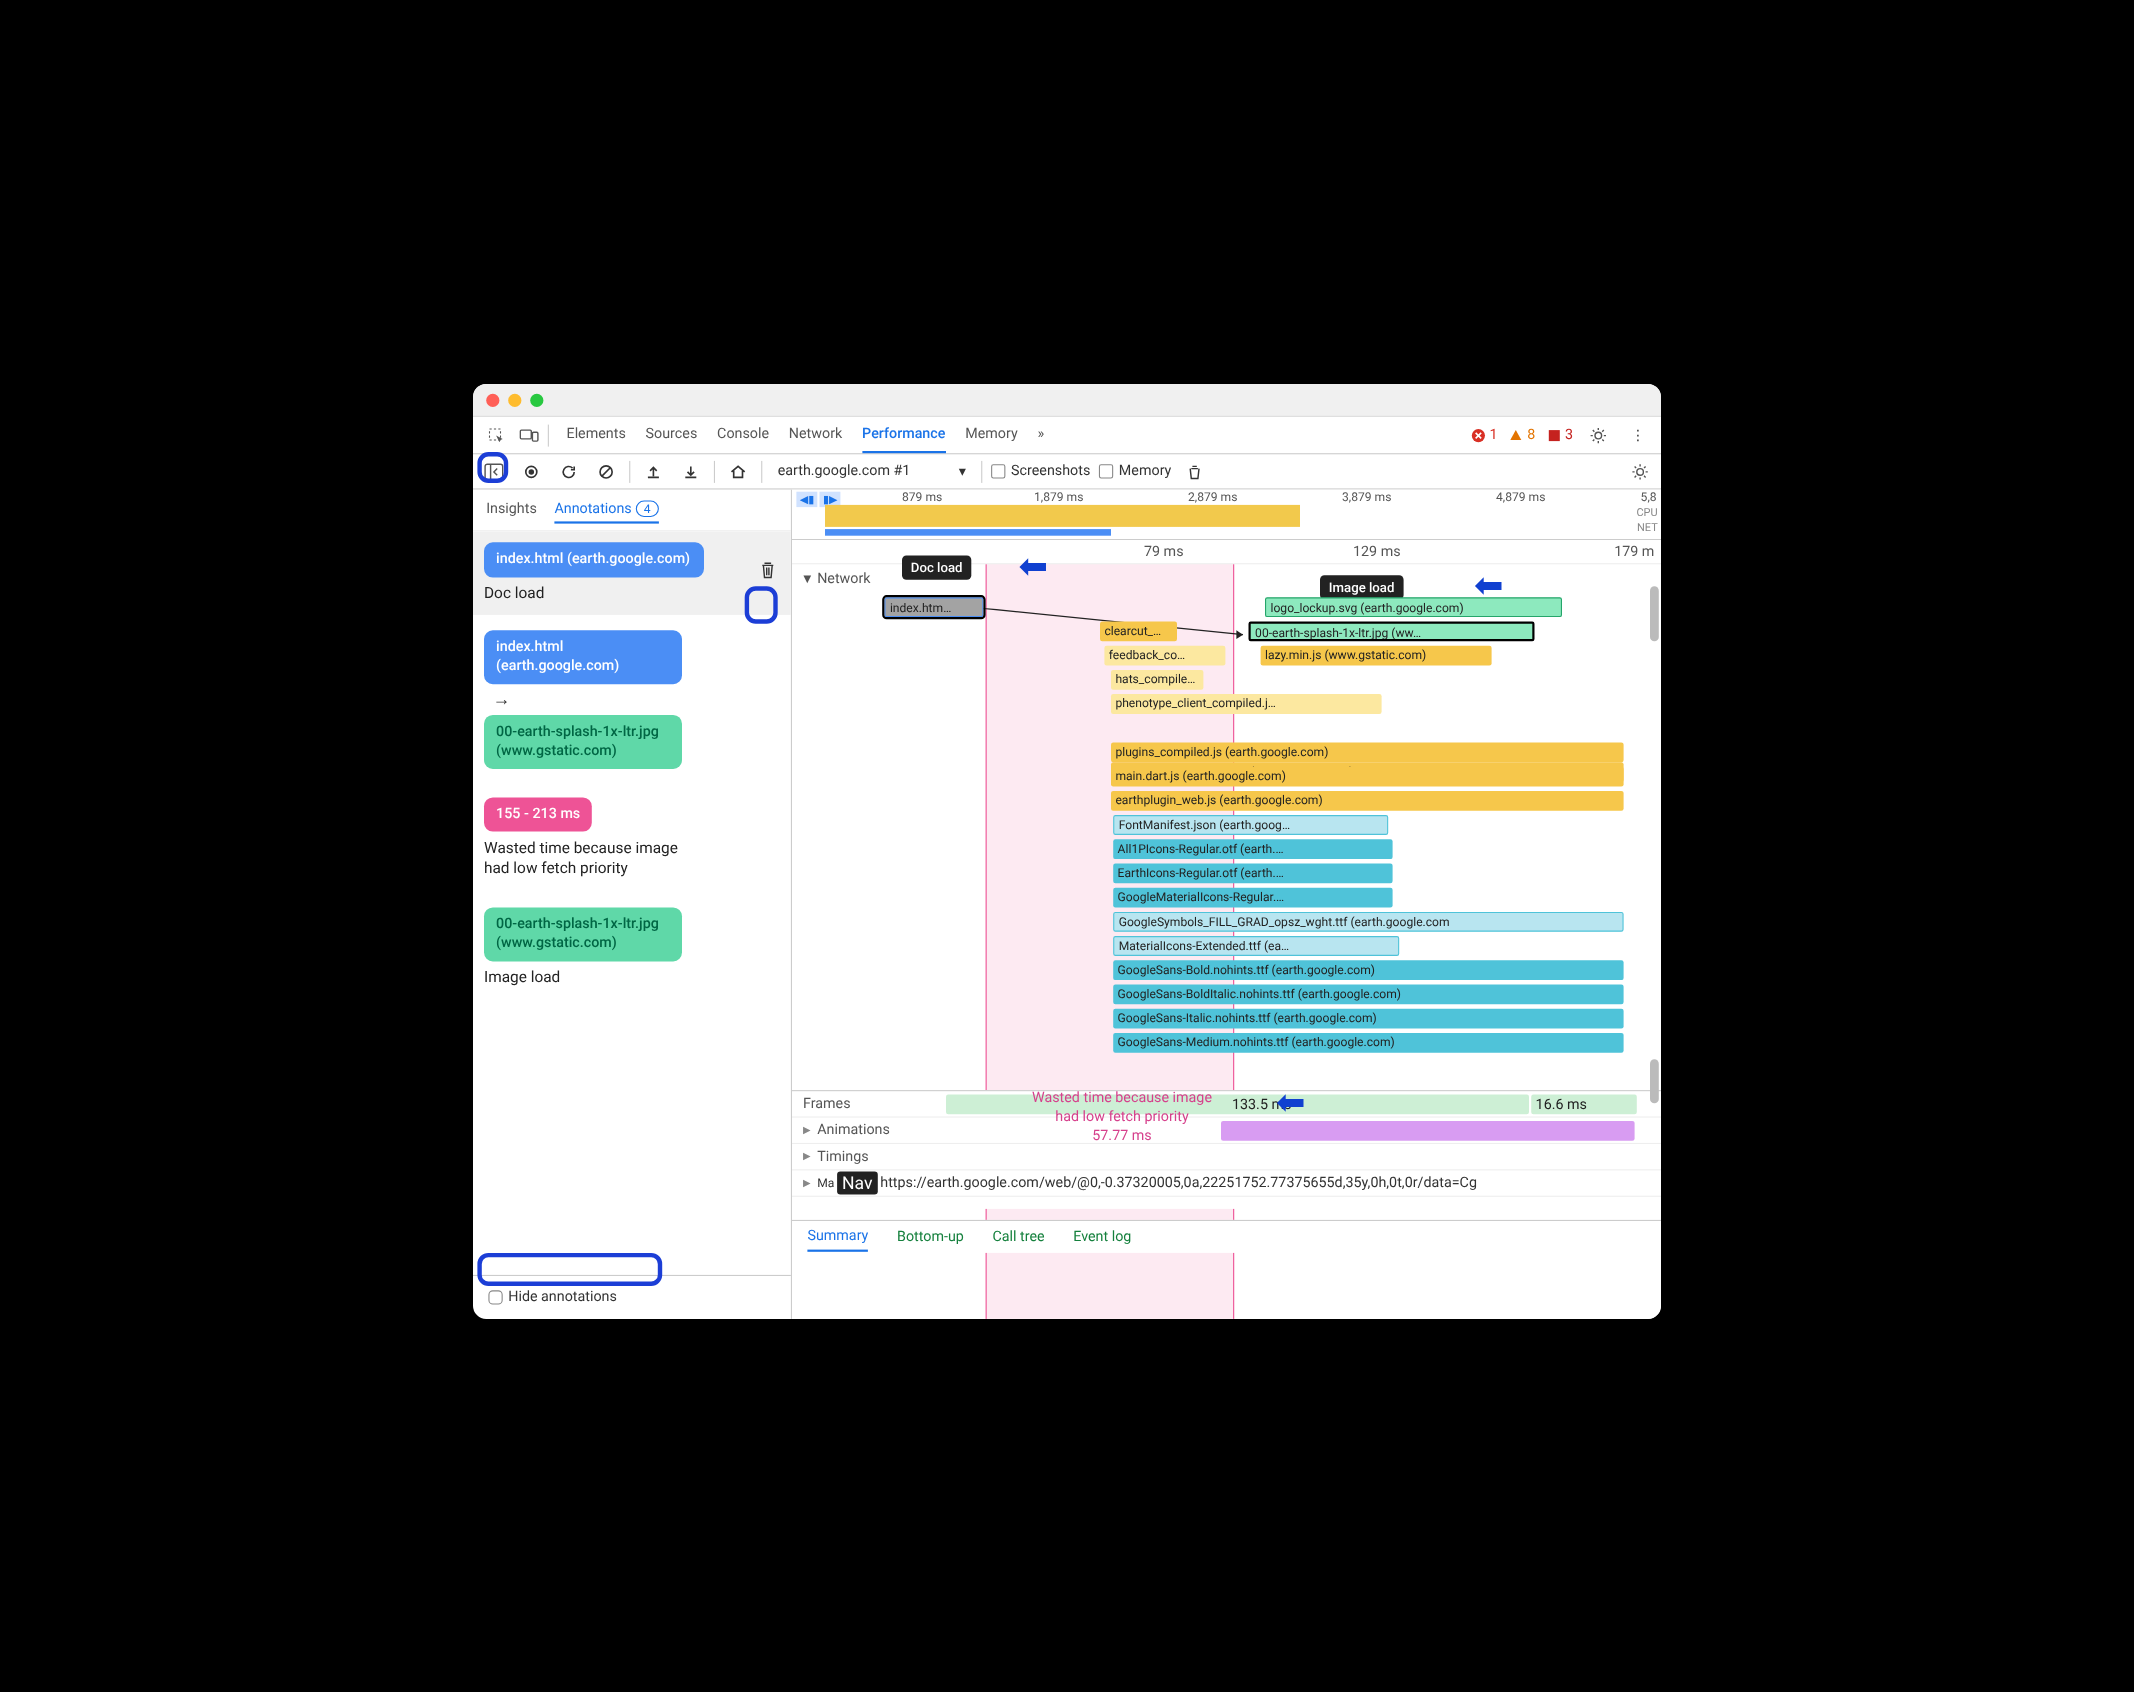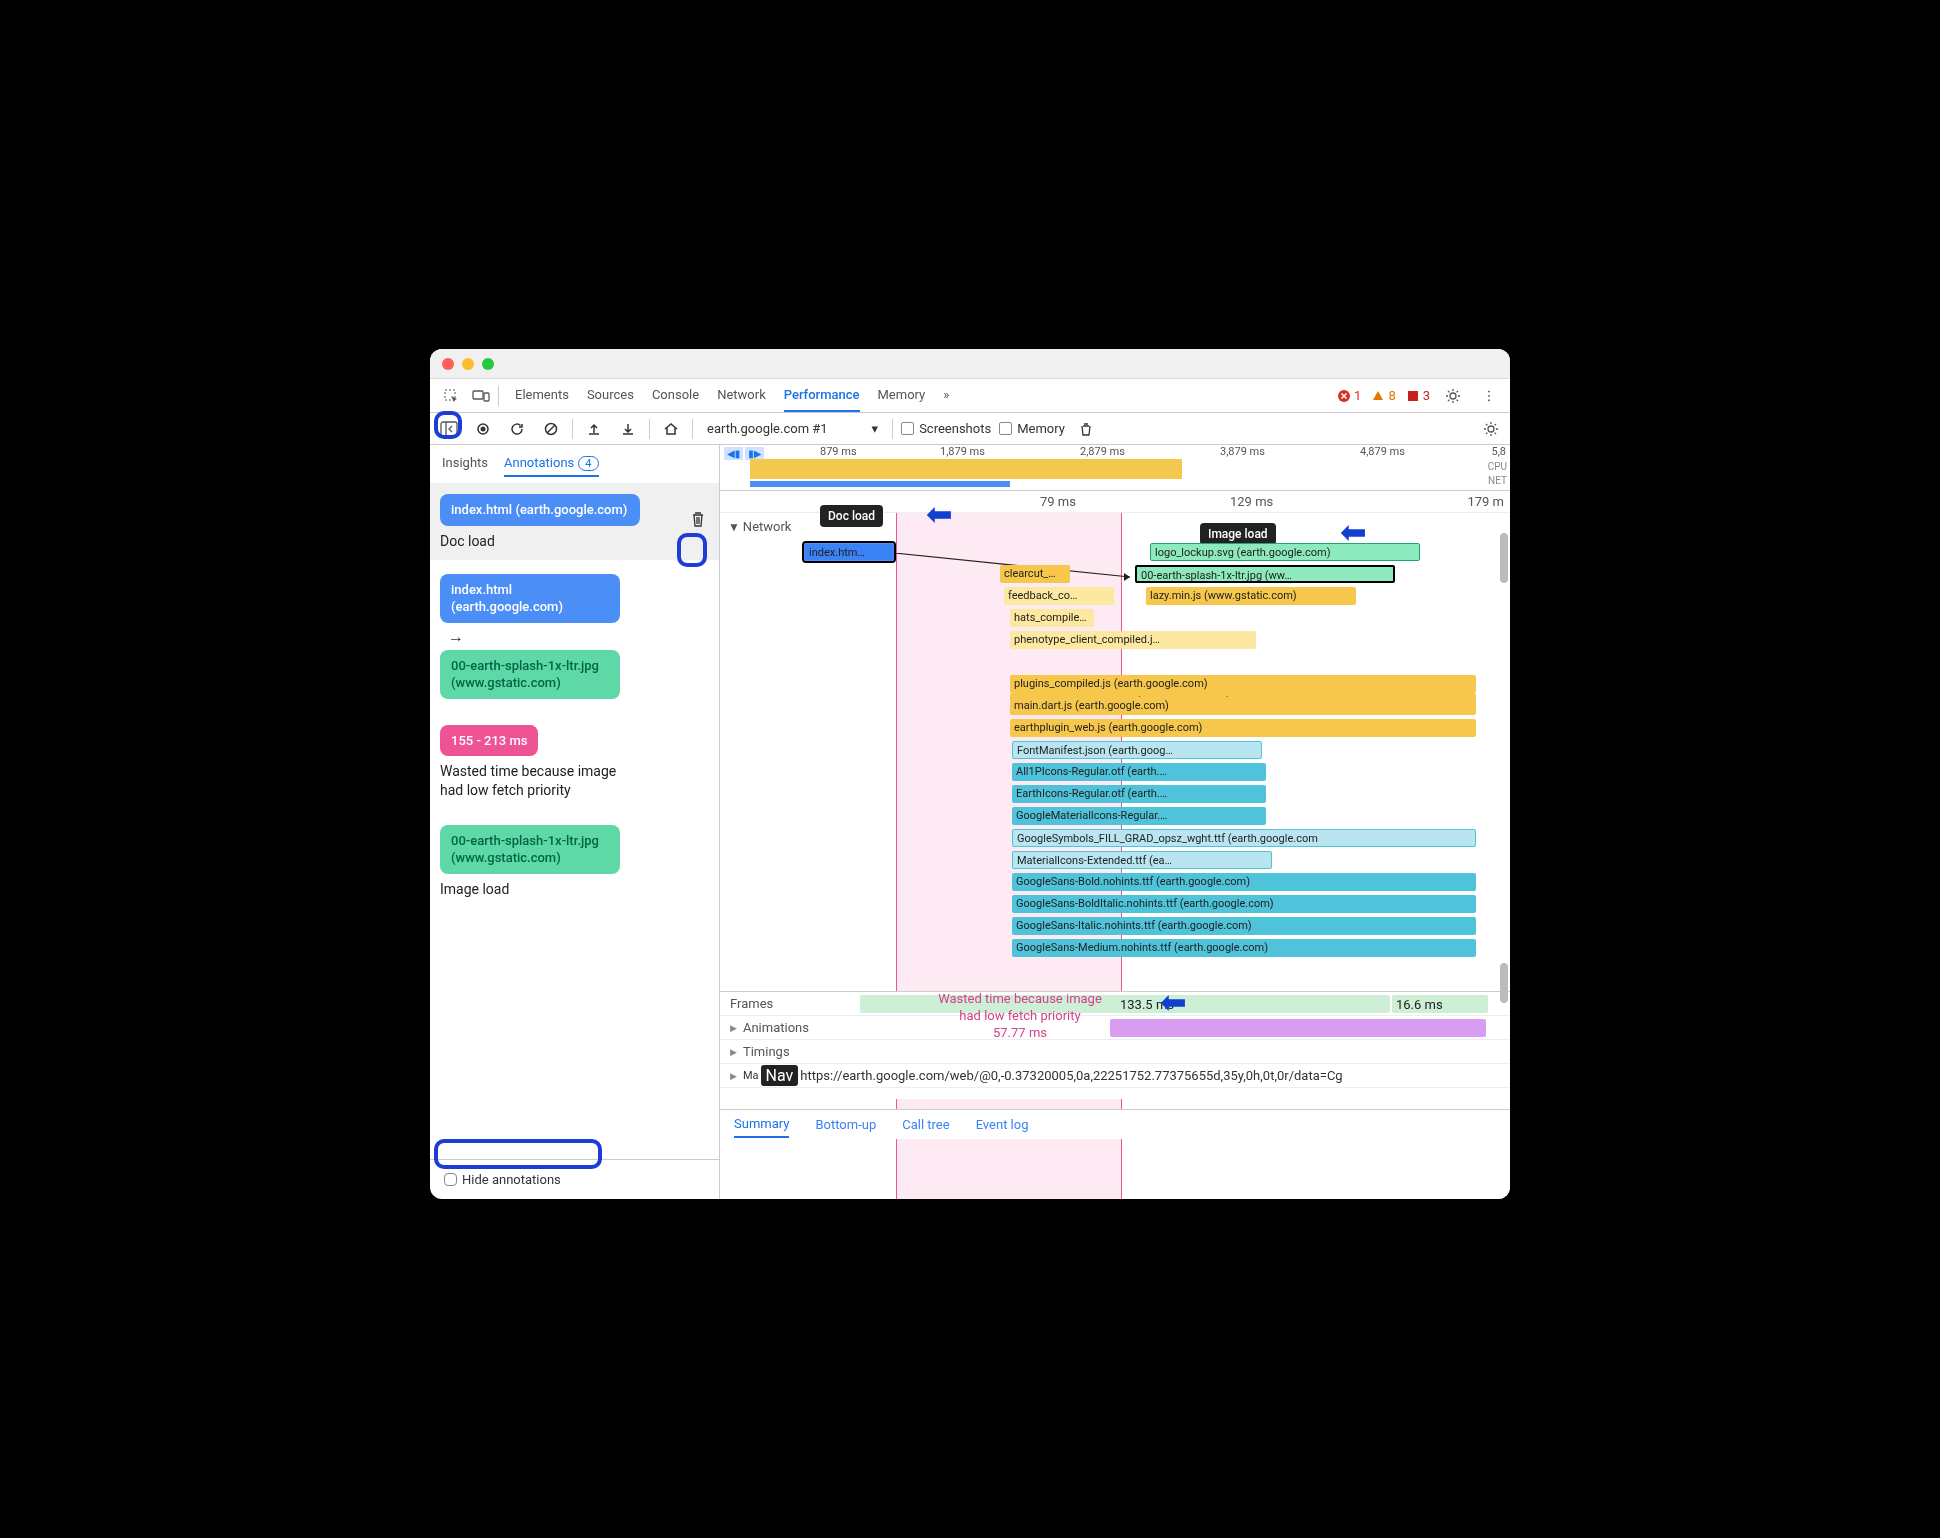--- a/index.html
+++ b/index.html
@@ -43,38 +43,38 @@
 .ov-cpu { position: absolute; right: 3px; top: 16px; font-size: 10px; color: #888; }
 .ov-net { position: absolute; right: 3px; top: 30px; font-size: 10px; color: #888; }
 .ov-graph { position: absolute; left: 30px; top: 14px; right: 40px; height: 20px; background: linear-gradient(to right, #f2c94c 0%, #f2c94c 60%, #fff 60%); }
 .ov-netbar { position: absolute; left: 30px; top: 36px; width: 260px; height: 6px; background: #4b8ef5; }
 .flame-wrap { flex: 1; position: relative; overflow: hidden; background: #fff; }
 .ruler { height: 22px; border-bottom: 1px solid #eee; position: relative; font-size: 11px; color: #555; }
 .ruler span { position: absolute; top: 3px; }
 .flame { position: absolute; left: 0; right: 0; top: 22px; bottom: 0; }
 .track-label { position: absolute; left: 8px; color: #555; font-size: 12px; }
 .bar { position: absolute; height: 18px; font-size: 11px; padding: 2px 4px; overflow: hidden; white-space: nowrap; border-radius: 2px; color: #222; }
-.bar.b-blue { background: #3b82f6; border: 1px solid #4b8ef5; }
+.bar.b-blue { background: #a3a3a3; border: 1px solid #4b8ef5; }
 .bar.b-yellow { background: #f6c74b; }
 .bar.b-lyellow { background: #fce8a0; }
 .bar.b-green { background: #8de9be; border: 1px solid #25a56a; }
 .bar.b-teal { background: #4fc3d9; }
 .bar.b-lblue { background: #b8e5f0; border: 1px solid #4fc3d9; }
 .bar.b-purp { background: #d89cf2; }
 .bar.b-lgreen { background: #cdefd5; }
 .pink-region { position: absolute; background: rgba(238,83,150,.12); border-left: 1px solid #ee5396; border-right: 1px solid #ee5396; }
 .tooltip { position: absolute; background: #222; color: #fff; padding: 4px 8px; border-radius: 4px; font-size: 12px; font-weight: 500; }
 .blue-arrow { position: absolute; color: #1040d0; font-size: 32px; }
 .bottom-tracks { position: absolute; left: 0; right: 0; bottom: 90px; border-top: 1px solid #ccc; background: #fff; margin-top: 28px; }
 .btrack { height: 24px; display: flex; align-items: center; border-bottom: 1px solid #eee; padding-left: 10px; font-size: 12px; color: #555; position: relative; }
 .btrack .expand { margin-right: 6px; font-size: 9px; color: #888; }
 .pink-center-label { position: absolute; color: #d6408c; font-size: 12px; text-align: center; line-height: 1.3; }
 .nav-chip { position: absolute; background: #222; color: #fff; padding: 1px 5px; border-radius: 3px; font-size: 16px; }
 .bottom-tabs { position: absolute; left: 0; right: 0; bottom: 60px; height: 30px; border-top: 1px solid #ccc; display: flex; align-items: center; gap: 26px; padding-left: 14px; background: #fff; }
-.btab { color: #3b82f6; font-size: 13px; padding: 5px 0; }
+.btab { color: #15803d; font-size: 13px; padding: 5px 0; }
 .btab.active { color: #1a73e8; border-bottom: 2px solid #1a73e8; }
 .highlight-box { position: absolute; border: 4px solid #1c3ed6; border-radius: 10px; pointer-events: none; }
 .scroll-thumb { position: absolute; right: 2px; width: 8px; background: #bbb; border-radius: 4px; }
 svg { display: block; }
 </style>
 </head>
 <body>
 
 <div class="stage">
 <div class="window">

